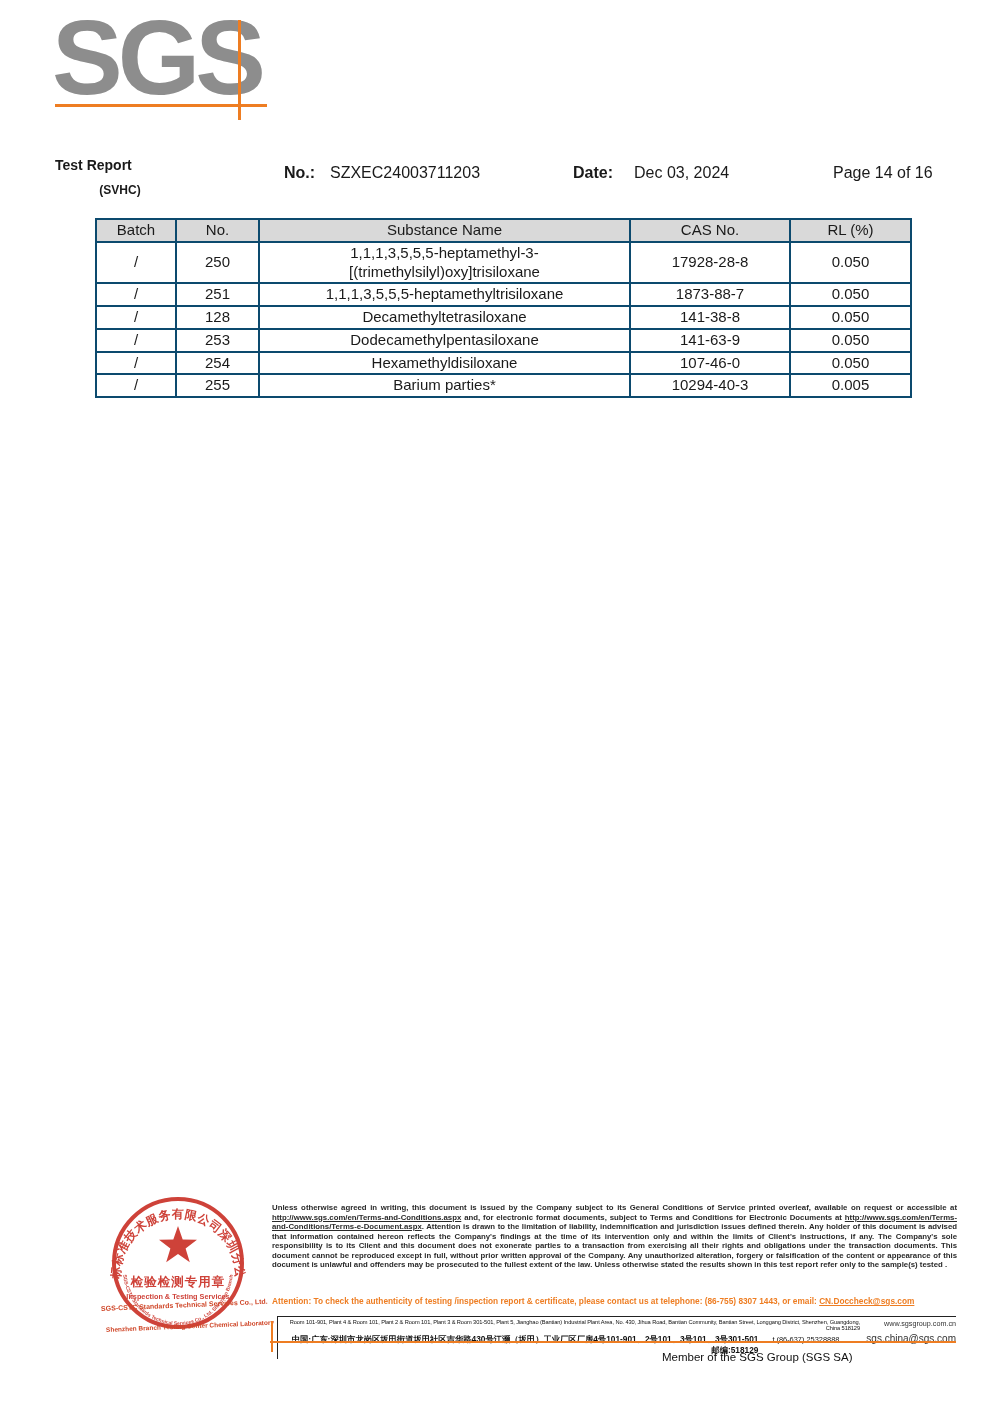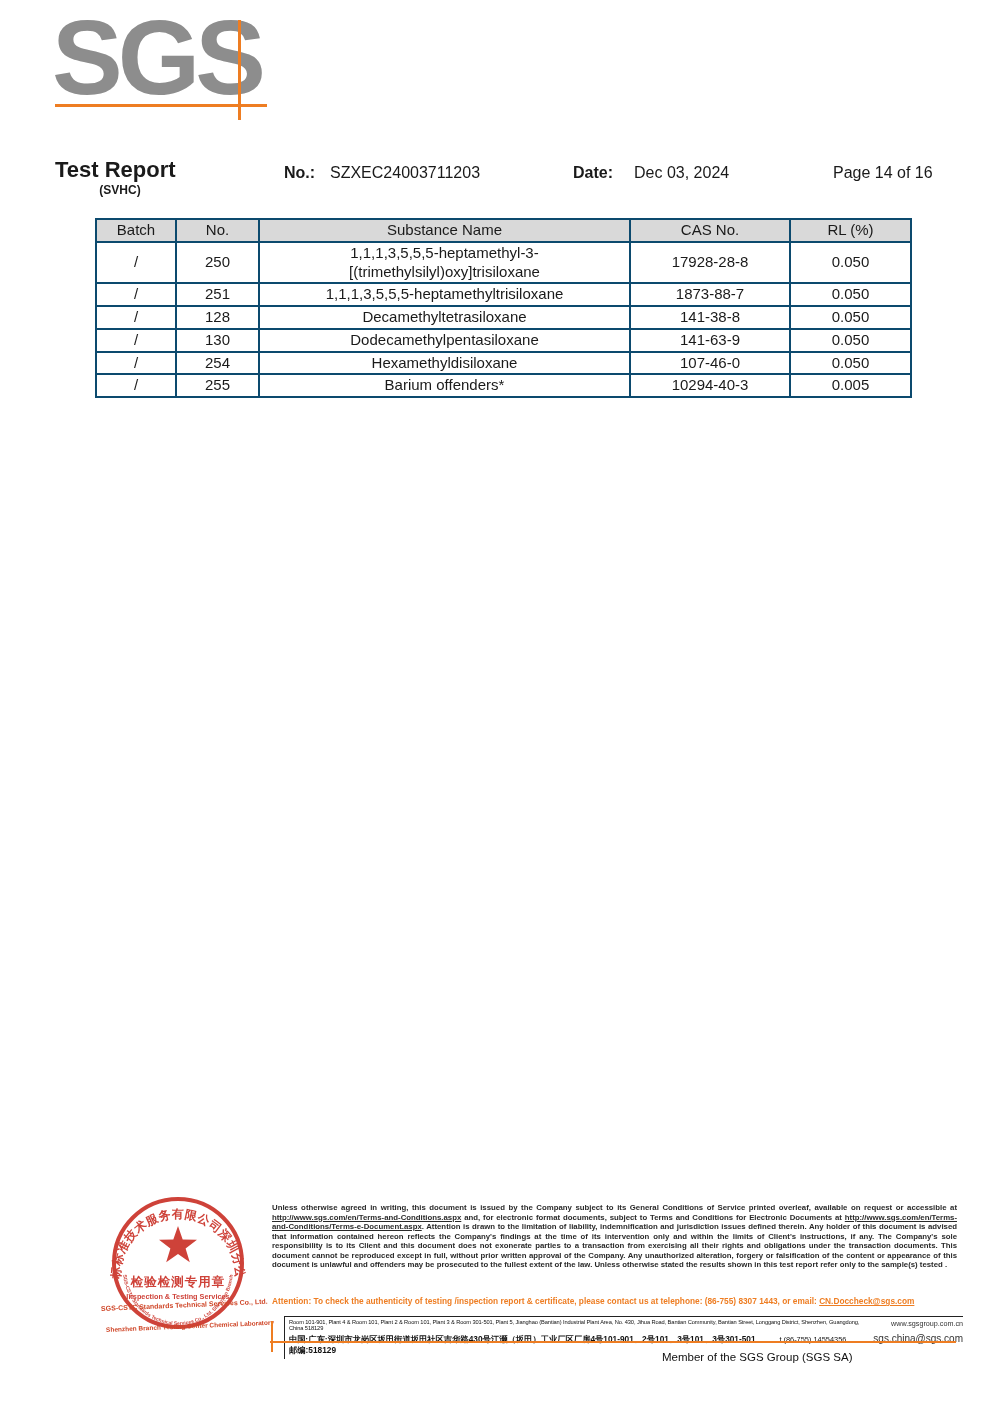--- a/index.html
+++ b/index.html
@@ -16,21 +16,21 @@
     color:#1a1a1a;overflow:hidden;
   }
   
   .logo{
     position:absolute;left:52px;top:4px;
     font-size:106px;font-weight:bold;letter-spacing:-5px;
     color:var(--logogray,#8d8d8d);line-height:1;
   }
   .logo-hline{position:absolute;left:55px;top:104px;width:212px;height:3px;background:var(--accent);}
   .logo-vline{position:absolute;left:238px;top:20px;width:3px;height:100px;background:var(--accent);}
-  .title{position:absolute;left:55px;top:157px;font-size:22px;font-weight:bold;}
+  .title{position:absolute;left:55px;top:157px;font-size:14px;font-weight:bold;}
   .subtitle{position:absolute;left:55px;top:183px;width:130px;text-align:center;font-size:12px;font-weight:bold;}
   .meta{position:absolute;top:164px;font-size:16px;}
   .meta.b{font-weight:bold;}
   .m-no-label{left:284px;}
   .m-no-value{left:330px;}
   .m-date-label{left:573px;}
   .m-date-value{left:634px;}
   .m-page{left:833px;}
   
   table.subst{
@@ -65,23 +65,24 @@
     font-size:7.8px;line-height:9.5px;text-align:justify;
     font-weight:bold;color:#2a2a2a;
   }
   .legal-link{text-decoration:underline;}
   .attention{
     position:absolute;left:272px;top:1296px;width:685px;
     font-size:8.3px;line-height:10.5px;font-weight:bold;color:var(--accent);
   }
   .attention .em{text-decoration:underline;}
   .addr-block{
-    position:absolute;left:284px;top:1316px;width:679px;
+    position:absolute;left:277px;top:1316px;width:679px;
     border-top:1.5px solid #222;border-left:1px solid #222;
     padding:2px 0 3px 4px;
+    text-align:right;
   }
   .addr-row{display:flex;justify-content:space-between;align-items:flex-start;}
   .addr-en{font-size:5.7px;color:#111;width:578px;letter-spacing:-.1px;}
   .website{font-size:7.2px;color:#333;}
   .addr-row2{margin-top:2px;display:flex;align-items:baseline;}
   .addr-cn{font-size:8.3px;font-weight:bold;color:#111;}
   .phone{font-size:7.4px;margin-left:14px;color:#111;white-space:nowrap;}
   .email{font-size:10px;margin-left:27px;color:#333;white-space:nowrap;}
   .foot-orange-h{position:absolute;left:270px;top:1341px;width:686px;height:2px;background:var(--accent);}
   .foot-orange-v{position:absolute;left:271px;top:1321px;width:2px;height:31px;background:var(--accent);}
@@ -140,36 +141,36 @@
       </tr>
       <tr>
         <td>/</td>
         <td>128</td>
         <td>Decamethyltetrasiloxane</td>
         <td>141-38-8</td>
         <td>0.050</td>
       </tr>
       <tr>
         <td>/</td>
-        <td>130</td>
+        <td>253</td>
         <td>Dodecamethylpentasiloxane</td>
         <td>141-63-9</td>
         <td>0.050</td>
       </tr>
       <tr>
         <td>/</td>
         <td>254</td>
         <td>Hexamethyldisiloxane</td>
         <td>107-46-0</td>
         <td>0.050</td>
       </tr>
       <tr>
         <td>/</td>
         <td>255</td>
-        <td>Barium offenders*</td>
+        <td>Barium parties*</td>
         <td>10294-40-3</td>
         <td>0.005</td>
       </tr>
     </tbody>
 </table>
 
 <svg class="stamp" width="150" height="150" viewBox="0 0 150 150">
   <defs>
     <path id="arcTop" d="M 17 88 A 58 58 0 1 1 133 88"></path>
     <path id="arcBot" d="M 20 82 A 55 55 0 0 0 130 82"></path>
@@ -194,19 +195,19 @@
   <span>Attention: To check the authenticity of testing /inspection report &amp; certificate, please contact us at telephone: (86-755) 8307 1443, or email: </span><span class="em">CN.Doccheck@sgs.com</span>
 </div>
 
 <div class="addr-block">
   <div class="addr-row">
     <span class="addr-en">Room 101-901, Plant 4 &amp; Room 101, Plant 2 &amp; Room 101, Plant 3 &amp; Room 301-501, Plant 5, Jianghao (Bantian) Industrial Plant Area, No. 430, Jihua Road, Bantian Community, Bantian Street, Longgang District, Shenzhen, Guangdong, China 518129</span>
     <span class="website">www.sgsgroup.com.cn</span>
   </div>
   <div class="addr-row2">
     <span class="addr-cn">中国·广东·深圳市龙岗区坂田街道坂田社区吉华路430号江灏（坂田）工业厂区厂房4号101-901、2号101、3号101、3号301-501 邮编:518129</span>
-    <span class="phone">t (86-755) 14554356</span>
+    <span class="phone">t (86-637) 25328888</span>
     <span class="email">sgs.china@sgs.com</span>
   </div>
 </div>
 <div class="foot-orange-h"></div>
 <div class="foot-orange-v"></div>
 <div class="member">Member of the SGS Group (SGS SA)</div>
 
 </body></html>

